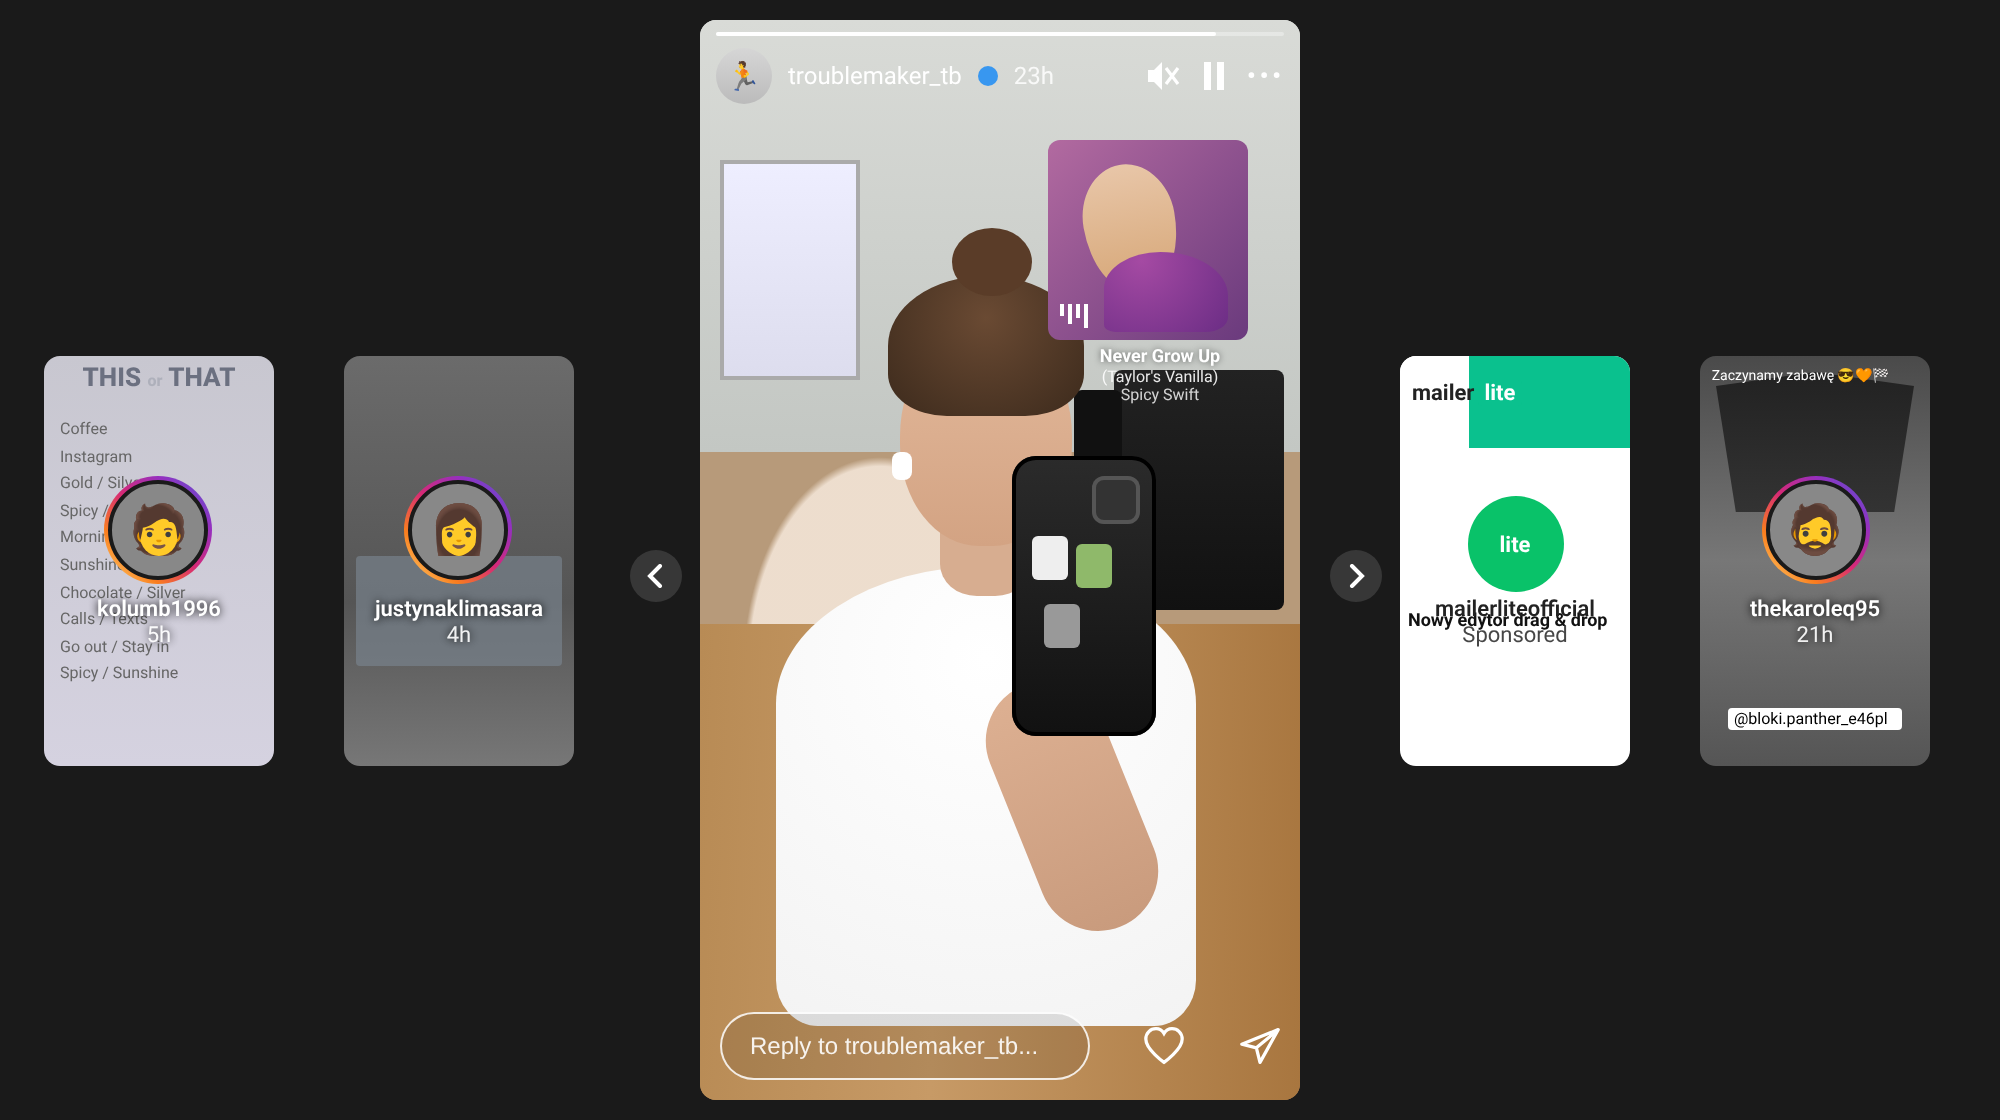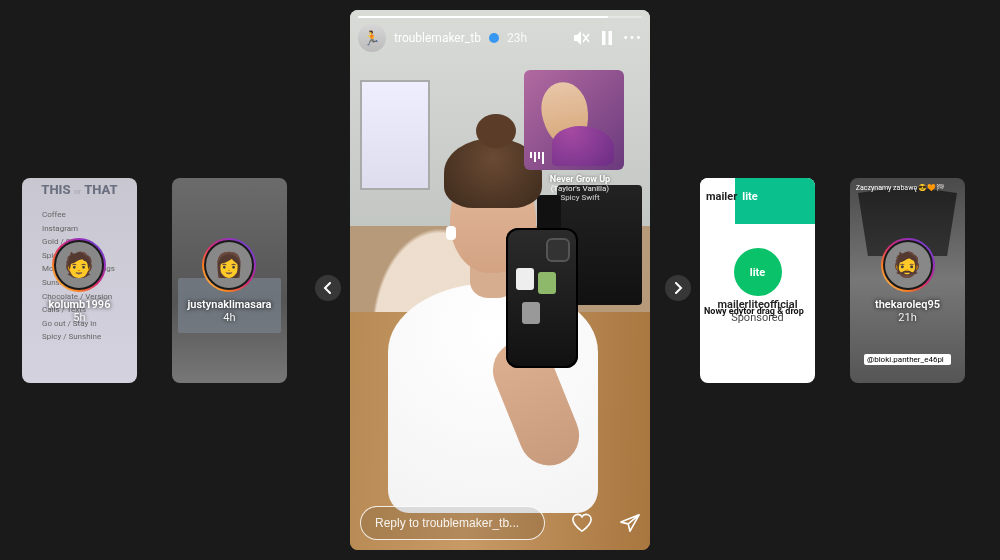--- a/index.html
+++ b/index.html
@@ -27,21 +27,21 @@
     font-size: 24px; color:#fff;
   }
   .thumb .uname { color:#fff; font-size:11px; font-weight:600; text-shadow:0 0 4px #000; }
   .thumb .utime { color:#fff; font-size:11px; opacity:.9; text-shadow:0 0 4px #000; }
 
   
   .t1 .bgfill { background: linear-gradient(#c8c7d0,#d5d2e0); }
   .t1 .bgfill::before{
     content:""; position:absolute; left:8px; top:8px; color:#555; font-size:10px; font-weight:700;
   }
-  .t1-lines { position:absolute; inset:0; padding:30px 20px 8px; font-size:8px; color:#666; line-height:1.7;}
+  .t1-lines { position:absolute; inset:0; padding:30px 8px 8px; font-size:8px; color:#666; line-height:1.7;}
   .t1-lines span{ display:block; }
   .t1-title { position:absolute; top:4px; left:0; right:0; text-align:center; font-size:13px; font-weight:800; color:#6b7080;}
   .t1-title em{ font-style:normal; color:#aeb0bb; font-size:8px; }
 
   .t2 .bgfill { background:linear-gradient(180deg,#6b6b6b,#555 60%,#777); }
   .t2-city { position:absolute; left:6px; right:6px; top:100px; height:55px; background:rgba(120,130,140,.7); border-radius:2px;}
 
   .t3 .bgfill { background:#fff; }
   .t3-green { position:absolute; left:0; right:0; top:0; height:46px; background:linear-gradient(90deg,#fff 0 30%, #0ac18e 30%);}
   .t3-logo { position:absolute; left:50%; top:70px; transform:translateX(-50%); width:48px; height:48px; border-radius:50%; background:#09c269; display:flex; align-items:center; justify-content:center; color:#fff; font-size:11px; font-weight:700;}
@@ -133,21 +133,21 @@
       <em>or</em>
       <span>THAT</span>
     </div>
     <div class="t1-lines">
       <span>Coffee</span>
       <span>Instagram</span>
       <span>Gold / Silver</span>
       <span>Spicy / Salty</span>
       <span>Mornings / Evenings</span>
       <span>Sunshine</span>
-      <span>Chocolate / Version</span>
+      <span>Chocolate / Silver</span>
       <span>Calls / Texts</span>
       <span>Go out / Stay in</span>
       <span>Spicy / Sunshine</span>
     </div>
     <div class="inner">
       <div class="avatar">
           <div class="avatar-inner">🧑</div>
         </div>
       <div class="uname">kolumb1996</div>
       <div class="utime">5h</div>

